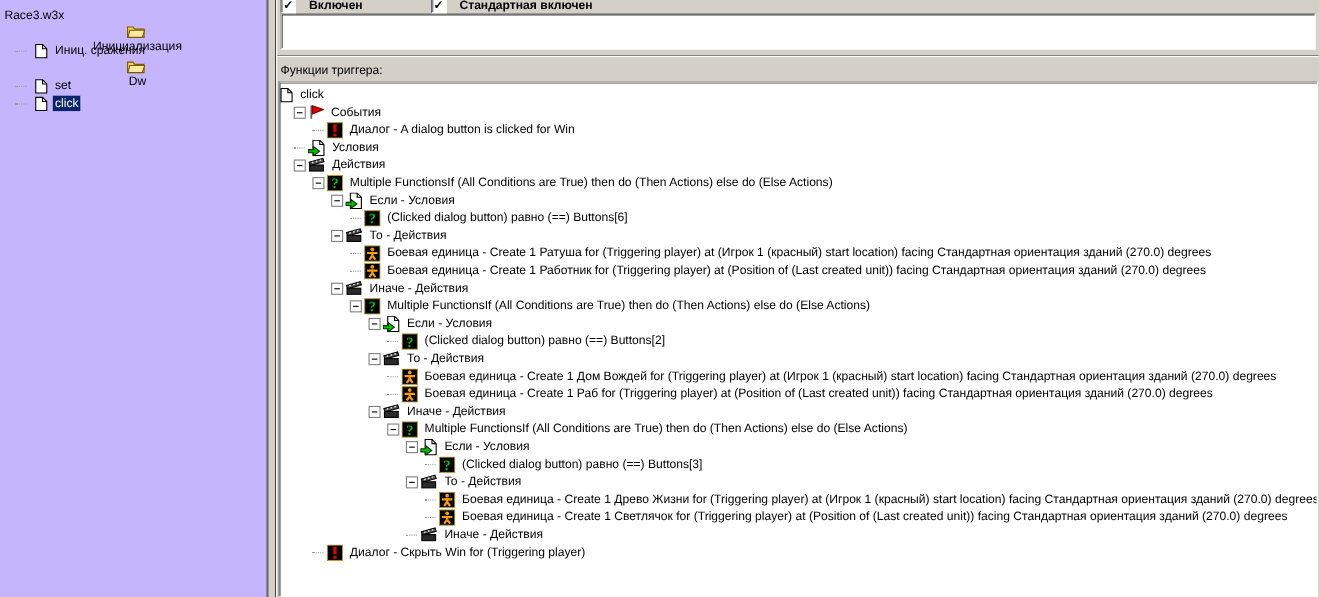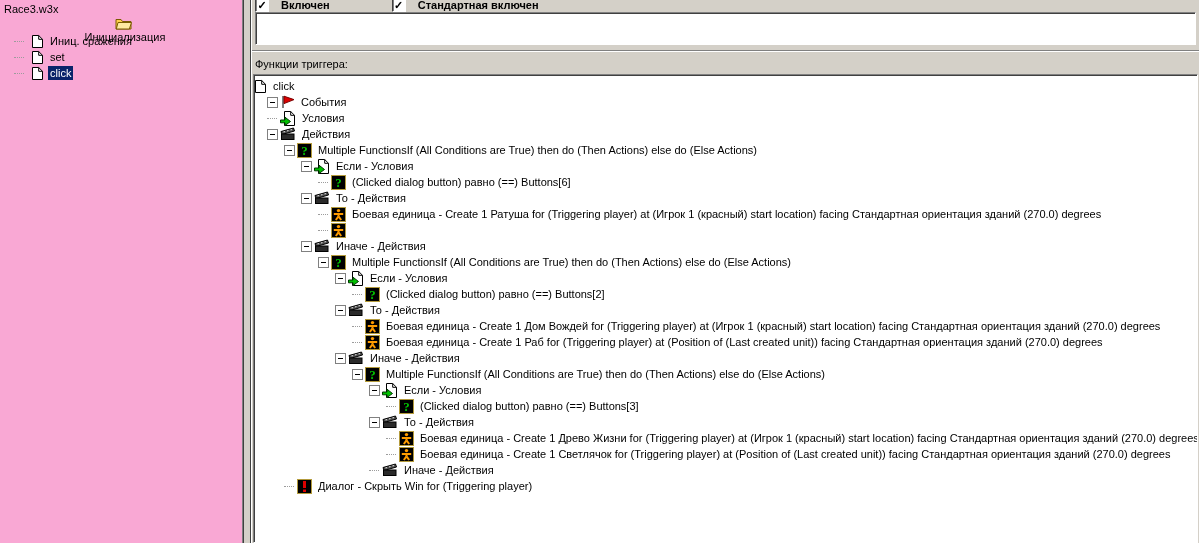--- a/index.html
+++ b/index.html
@@ -7,22 +7,22 @@
     width:1199px;height:543px;overflow:hidden;
     background:var(--panel,#d4d0c8);
     font-family:"Liberation Sans",sans-serif;
     font-size:11px;color:#000;cursor:default;
     -webkit-font-smoothing:none;
   }
   .app{display:flex;width:1199px;height:543px;}
 
   
   .left-pane{
-    width:242px;min-width:242px;background:#f9a8d4;
-    border-right:1px solid #808080;overflow:hidden;padding-top:1px;
+    width:242px;min-width:242px;background:#c4b5fd;
+    border-right:1px solid #808080;overflow:hidden;padding-top:6px;
   }
   .splitter{
     width:6px;min-width:6px;background:var(--panel,#d4d0c8);
     border-left:1px solid #404040;border-right:1px solid #404040;
   }
 
   
   .right-pane{flex:1;display:flex;flex-direction:column;border-left:1px solid #fff;overflow:hidden;}
   .top-section{padding:0 3px 0 3px;}
   .cbrow{display:flex;align-items:center;margin-top:-2px;height:14px;}
@@ -94,20 +94,29 @@
           <span class="slot">
             <span class="stub"></span>
           </span>
           <span class="ticon">
             <svg width="13" height="15" viewBox="0 0 13 15">
               <path d="M1.5 1.5 h6.2 l3.8 3.8 v8.2 h-10 z" fill="#fff" stroke="#000"></path>
               <path d="M7.7 1.5 v3.8 h3.8" fill="none" stroke="#000"></path>
             </svg>
           </span>
           <span class="tlabel">Иниц. сражения</span>
+        </div>
+        <div class="lrow" data-lvl="1">
+          <span class="ticon">
+            <svg width="17" height="13" viewBox="0 0 17 13">
+              <path d="M1 2.5 h5 l1.5 2 h8.5 v7.5 h-15 z" fill="#ffcf4a" stroke="#7a5b00"></path>
+              <path d="M3 5.5 h13.5 l-2.2 6.5 h-13 z" fill="#ffe9a0" stroke="#7a5b00"></path>
+            </svg>
+          </span>
+          <span class="tlabel">Dw</span>
         </div>
         <div class="lrow" data-lvl="2">
           <span class="slot">
             <span class="stub"></span>
           </span>
           <span class="ticon">
             <svg width="13" height="15" viewBox="0 0 13 15">
               <path d="M1.5 1.5 h6.2 l3.8 3.8 v8.2 h-10 z" fill="#fff" stroke="#000"></path>
               <path d="M7.7 1.5 v3.8 h3.8" fill="none" stroke="#000"></path>
             </svg>
@@ -165,20 +174,33 @@
             <span class="exp"></span>
           </span>
           <span class="ticon">
             <svg width="15" height="14" viewBox="0 0 15 14">
               <line x1="3" y1="1" x2="3" y2="13" stroke="#606060" stroke-width="1.6"></line>
               <path d="M4 1.2 L14 4.6 L4 8.6 z" fill="#dd0000" stroke="#7a0000"></path>
             </svg>
           </span>
           <span class="tlabel">События</span>
         </div>
+        <div class="trow" style="--lvl: 2;">
+          <span class="slot">
+            <span class="stub"></span>
+          </span>
+          <span class="ticon">
+            <svg width="15" height="15" viewBox="0 0 15 15">
+              <rect x="0.5" y="0.5" width="14" height="14" fill="#000" stroke="#b49b3c"></rect>
+              <rect x="6" y="2" width="3" height="7" fill="#dd0000"></rect>
+              <rect x="6" y="10.5" width="3" height="2.5" fill="#dd0000"></rect>
+            </svg>
+          </span>
+          <span class="tlabel">Диалог - A dialog button is clicked for Win</span>
+        </div>
         <div class="trow" style="--lvl: 1;">
           <span class="slot">
             <span class="stub"></span>
           </span>
           <span class="ticon">
             <svg width="16" height="15" viewBox="0 0 16 15">
               <path d="M4.5 0.5 h6.2 l3.8 3.8 v10.2 h-10 z" fill="#fff" stroke="#000"></path>
               <path d="M10.7 0.5 v3.8 h3.8" fill="none" stroke="#000"></path>
               <path d="M0.5 9 h4.5 v-2.8 l5.5 4.3 -5.5 4 v-2.7 h-4.5 z" fill="#00c000" stroke="#003800"></path>
             </svg>
@@ -275,20 +297,21 @@
               <rect x="0.5" y="0.5" width="14" height="14" fill="#000" stroke="#b49b3c"></rect>
               <g stroke="#ff9c00" stroke-width="2" fill="#ff9c00">
                 <circle cx="7.5" cy="3.6" r="1.7" stroke-width="0"></circle>
                 <line x1="2.8" y1="7" x2="12.2" y2="7"></line>
                 <line x1="7.5" y1="6" x2="7.5" y2="9.3"></line>
                 <line x1="7.5" y1="9.3" x2="4.8" y2="13"></line>
                 <line x1="7.5" y1="9.3" x2="10.2" y2="13"></line>
               </g>
             </svg>
           </span>
+          <span class="tlabel">Боевая единица - Create 1 Работник for (Triggering player) at (Position of (Last created unit)) facing Стандартная ориентация зданий (270.0) degrees</span>
         </div>
         <div class="trow" style="--lvl: 3;">
           <span class="slot">
             <span class="exp"></span>
           </span>
           <span class="ticon">
             <svg width="16" height="14" viewBox="0 0 16 14">
               <path d="M1 4.5 L13.5 1 L14.5 4 L2 7.5 z" fill="#505050" stroke="#000"></path>
               <path d="M3.5 5 L5 4.5 M7 4 L8.5 3.5 M10.5 3 L12 2.5" stroke="#d8d8d8" stroke-width="1.3"></path>
               <rect x="1.5" y="7" width="12.5" height="5.5" fill="#2a2a2a" stroke="#000"></rect>

